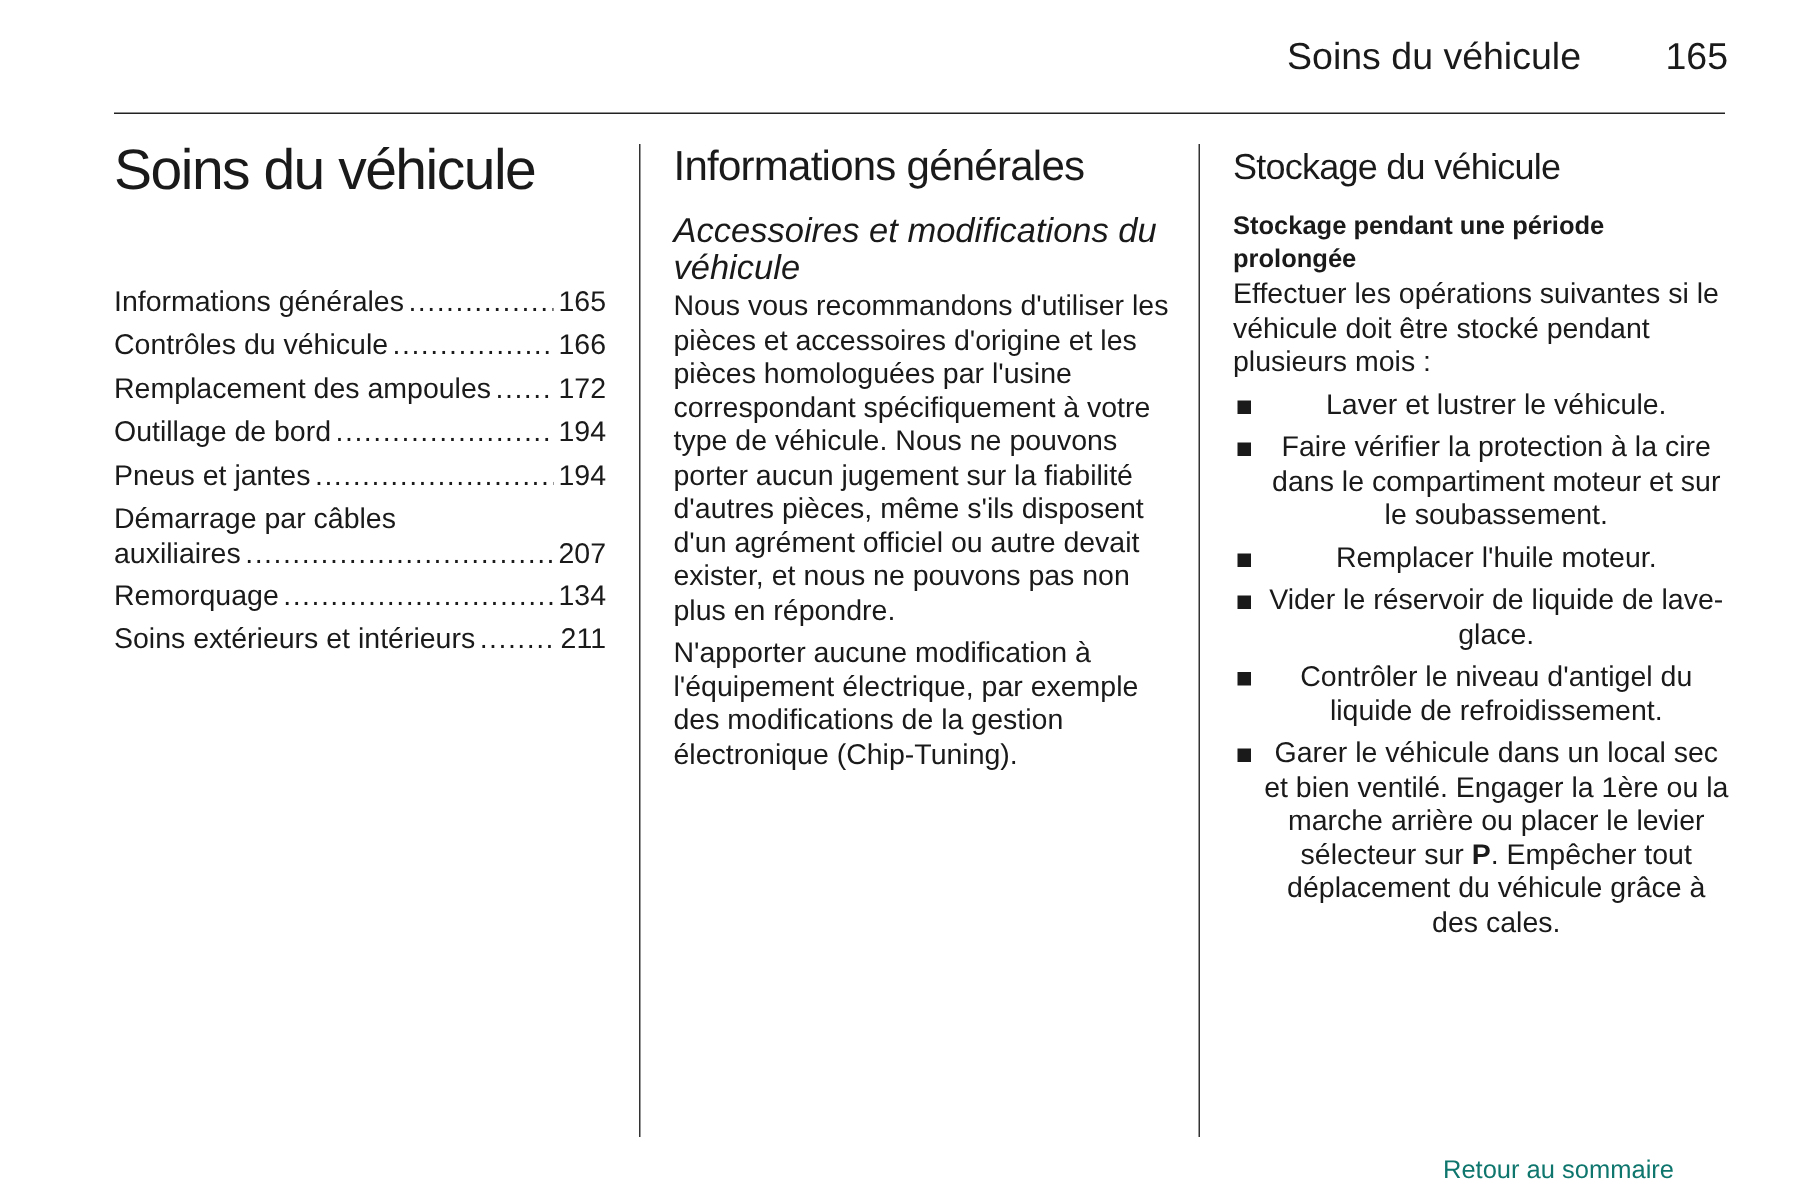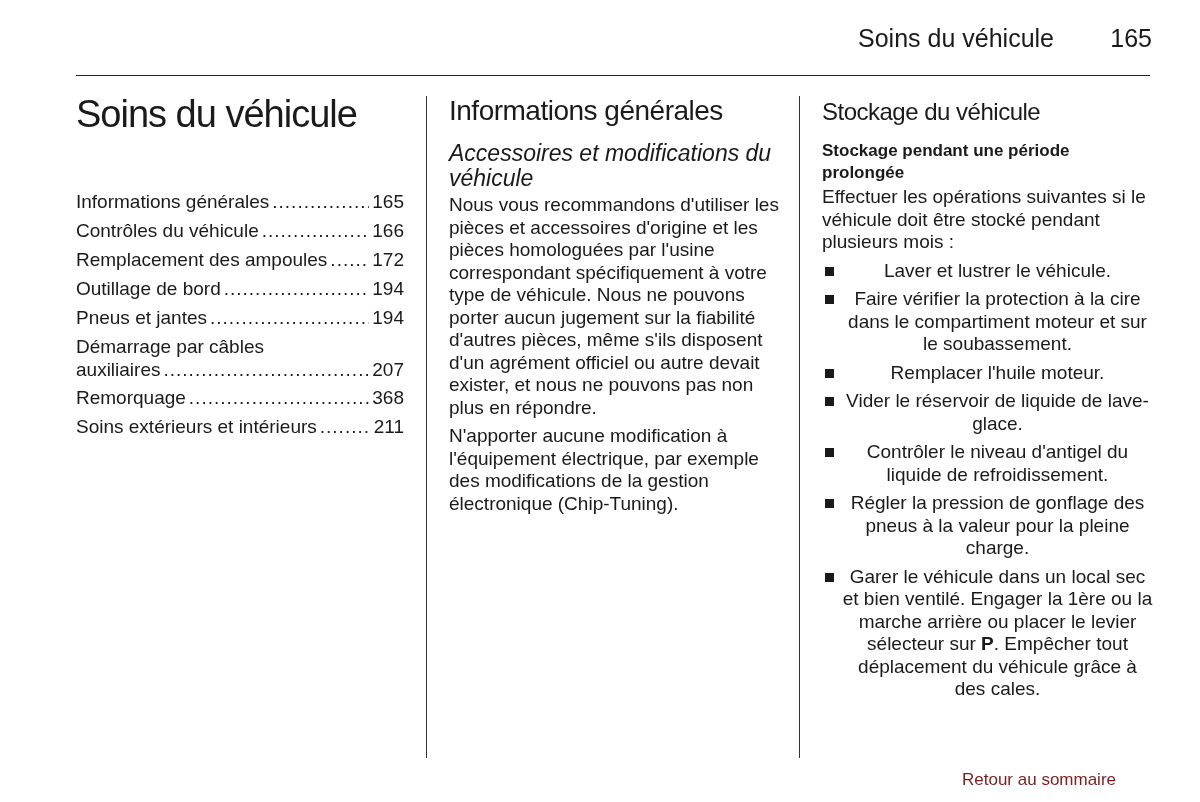--- a/index.html
+++ b/index.html
@@ -19,21 +19,21 @@
   .toc-row .dots::after { content: "..............................................................................................................................."; letter-spacing: 1px; }
   .toc-row .pg { flex: 0 0 auto; }
   .toc-line { display: flex; align-items: flex-end; }
   h2.sec { font-size: 28px; font-weight: normal; letter-spacing: -0.5px; margin: 0; line-height: 32px; }
   h3.sub { font-size: 23px; font-weight: normal; margin: 0; line-height: 25px; font-style: italic; }
   h3.subb { font-size: 17px; font-weight: bold; margin: 0; line-height: 22px; }
   p { margin: 0; font-size: 19px; line-height: 22.5px; }
   ul.bul { list-style: none; margin: 0; padding: 0; }
   ul.bul li { position: relative; padding-left: 19px; font-size: 19px; line-height: 22.5px; margin-bottom: 6px; text-align: center; }
   ul.bul li::before { content: ""; position: absolute; left: 3px; top: 7px; width: 9px; height: 9px; background: #1a1a1a; }
-  .footer { position: absolute; left: 962px; top: 770px; font-size: 17px; color: #7f1d1d; }
+  .footer { position: absolute; left: 962px; top: 770px; font-size: 17px; color: #0f766e; }
 </style>
 </head>
 <body>
 
 <div class="header-title">Soins du véhicule</div>
 <div class="header-page">165</div>
 <div class="header-rule"></div>
 
 <h1 class="chapter-title">Soins du véhicule</h1>
 
@@ -69,21 +69,21 @@
       </div>
     <div class="toc-line">
         <span class="lbl">auxiliaires</span>
         <span class="dots"></span>
         <span class="pg">207</span>
       </div>
   </div>
   <div class="toc-row">
       <span class="lbl">Remorquage</span>
       <span class="dots"></span>
-      <span class="pg">368</span>
+      <span class="pg">134</span>
     </div>
   <div class="toc-row">
       <span class="lbl">Soins extérieurs et intérieurs</span>
       <span class="dots"></span>
       <span class="pg">211</span>
     </div>
 </div>
 
 <div class="col-divider" style="left:426px; top:96px; height:662px;"></div>
 <div class="col-divider" style="left:799px; top:96px; height:662px;"></div>
@@ -98,18 +98,17 @@
 <div class="col" style="left:822px; top:96px; width:332px;">
   <h2 class="sec" style="font-size:24px;">Stockage du véhicule</h2>
   <h3 class="subb" style="margin-top:12px;">Stockage pendant une période prolongée</h3>
   <p style="margin-top:2px;">Effectuer les opérations suivantes si le véhicule doit être stocké pendant plusieurs mois :</p>
   <ul class="bul" style="margin-top:6px;">
     <li>Laver et lustrer le véhicule.</li>
     <li>Faire vérifier la protection à la cire dans le compartiment moteur et sur le soubassement.</li>
     <li>Remplacer l'huile moteur.</li>
     <li>Vider le réservoir de liquide de lave-glace.</li>
     <li>Contrôler le niveau d'antigel du liquide de refroidissement.</li>
-    <li>Régler la pression de gonflage des pneus à la valeur pour la pleine charge.</li>
     <li><span>Garer le véhicule dans un local sec et bien ventilé. Engager la 1ère ou la marche arrière ou placer le levier sélecteur sur </span><b>P</b><span>. Empêcher tout déplacement du véhicule grâce à des cales.</span></li>
   </ul>
 </div>
 
 <div class="footer">Retour au sommaire</div>
 
 </body></html>

